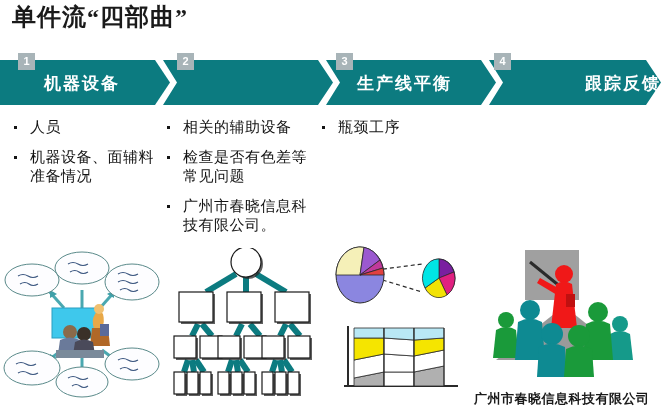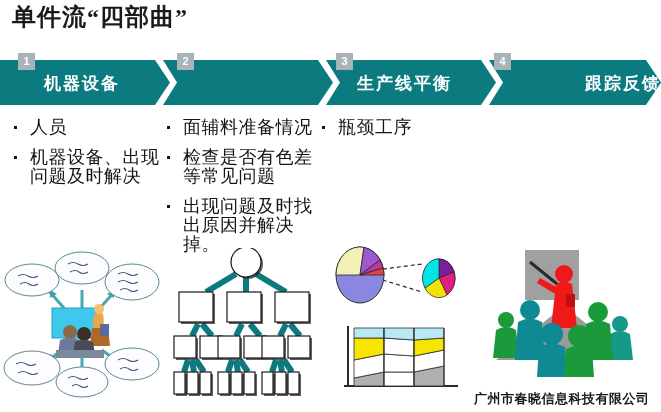--- a/index.html
+++ b/index.html
@@ -99,21 +99,21 @@
   .col.c1 { left: 10px;  width: 152px; }
   .col.c2 { left: 163px; width: 152px; }
   .col.c3 { left: 318px; width: 140px; }
   .col.c4 { left: 462px; width: 196px; }
 
   .bullet {
     position: relative;
     padding-left: 20px;
     margin-bottom: 11px;
     font-family: "Liberation Serif", serif;
-    font-size: 18px;
+    font-size: 15px;
     line-height: 19px;
     color: #141414;
     letter-spacing: 0.5px;
   }
   .bullet::before {
     content: "";
     position: absolute;
     left: 4px;
     top: 8px;
     width: 3px;
@@ -200,27 +200,27 @@
   <div class="chev-label l3">生产线平衡</div>
   <div class="chev-label l4">跟踪反馈</div>
 
   <div class="step-badge b1">1</div>
   <div class="step-badge b2">2</div>
   <div class="step-badge b3">3</div>
   <div class="step-badge b4">4</div>
 
   <div class="col c1">
     <div class="bullet">人员</div>
-    <div class="bullet">机器设备、出现问题及时解决</div>
+    <div class="bullet">机器设备、面辅料准备情况</div>
   </div>
 
   <div class="col c2">
-    <div class="bullet">面辅料准备情况</div>
+    <div class="bullet">相关的辅助设备</div>
     <div class="bullet">检查是否有色差等常见问题</div>
-    <div class="bullet">出现问题及时找出原因并解决掉。</div>
+    <div class="bullet">广州市春晓信息科技有限公司。</div>
   </div>
 
   <div class="col c3">
     <div class="bullet">瓶颈工序</div>
   </div>
 
 
   <div id="illus-bubbles">
     <svg width="160" height="152" viewBox="0 0 160 152" xmlns="http://www.w3.org/2000/svg">
 

